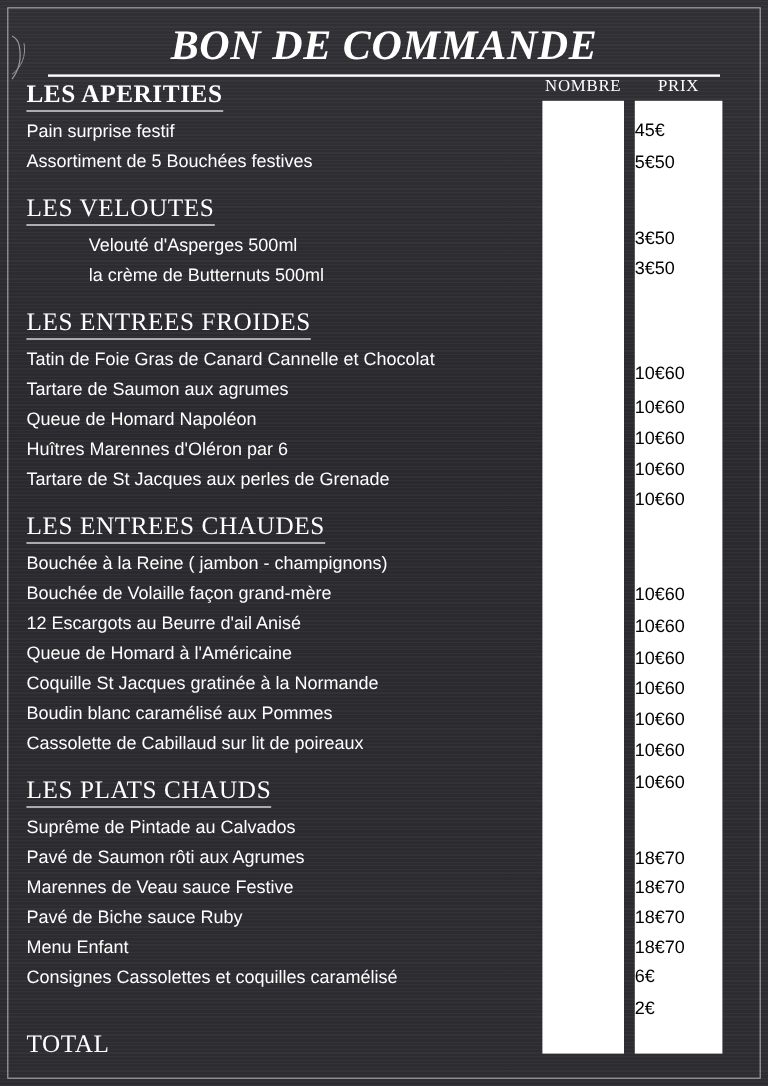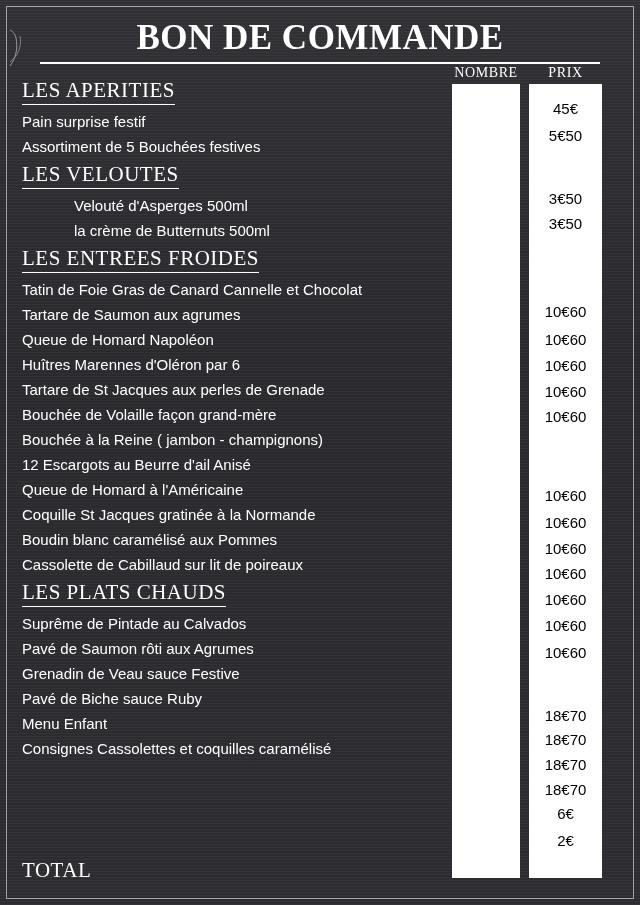--- a/index.html
+++ b/index.html
@@ -45,20 +45,21 @@
     width: 640px;
     text-align: center;
     font-family: "Liberation Serif", serif;
     font-weight: bold;
     font-size: 35px;
     letter-spacing: 0.5px;
     border-bottom: 2px solid #ffffff;
     padding-bottom: 4px;
     width: 560px;
     margin-left: 40px;
+    font-style: italic;
   }
 
   
   .col-nombre {
     position: absolute;
     left: 452px;
     top: 84px;
     width: 68px;
     height: 794px;
     background: #ffffff;
@@ -92,36 +93,35 @@
 
   .section-title {
     font-family: "Liberation Serif", serif;
     font-size: 21px;
     letter-spacing: 0.5px;
     border-bottom: 1px solid #ffffff;
     display: inline-block;
     padding-bottom: 1px;
     margin: 0;
   }
-  .section-title-wrap { margin-top: 3px; margin-bottom: 4px; }
-  .section-title-wrap.first { margin-top: 16px; }
+  .section-title-wrap { margin-top: 14px; margin-bottom: 4px; }
+  .section-title-wrap.first { margin-top: 4px; font-weight: bold; }
 
   .item {
     font-size: 15px;
     line-height: 25px;
     white-space: nowrap;
   }
   .item.indent { padding-left: 4px; margin-left: 48px; }
 
   
   .price {
     position: absolute;
     left: 529px;
     width: 73px;
-    text-align: center;
     color: #000000;
     font-size: 15px;
     font-family: "Liberation Sans", sans-serif;
   }
 
   .total {
     position: absolute;
     left: 22px;
     bottom: 22px;
     font-family: "Liberation Serif", serif;
@@ -174,34 +174,37 @@
 
     <div class="section-title-wrap">
       <div class="section-title">LES ENTREES FROIDES</div>
     </div>
     <div class="item">Tatin de Foie Gras de Canard Cannelle et Chocolat</div>
     <div class="item">Tartare de Saumon aux agrumes</div>
     <div class="item">Queue de Homard Napoléon</div>
     <div class="item">Huîtres Marennes d'Oléron par 6</div>
     <div class="item">Tartare de St Jacques aux perles de Grenade</div>
 
+    <div class="section-title-wrap">
+      <div class="section-title">LES ENTREES CHAUDES</div>
+    </div>
+    <div class="item">Bouchée à la Reine ( jambon - champignons)</div>
     <div class="item">Bouchée de Volaille façon grand-mère</div>
-    <div class="item">Bouchée à la Reine ( jambon - champignons)</div>
     <div class="item">12 Escargots au Beurre d'ail Anisé</div>
     <div class="item">Queue de Homard à l'Américaine</div>
     <div class="item">Coquille St Jacques gratinée à la Normande</div>
     <div class="item">Boudin blanc caramélisé aux Pommes</div>
     <div class="item">Cassolette de Cabillaud sur lit de poireaux</div>
 
     <div class="section-title-wrap">
       <div class="section-title">LES PLATS CHAUDS</div>
     </div>
     <div class="item">Suprême de Pintade au Calvados</div>
     <div class="item">Pavé de Saumon rôti aux Agrumes</div>
-    <div class="item">Grenadin de Veau sauce Festive</div>
+    <div class="item">Marennes de Veau sauce Festive</div>
     <div class="item">Pavé de Biche sauce Ruby</div>
     <div class="item">Menu Enfant</div>
     <div class="item">Consignes Cassolettes et coquilles caramélisé</div>
 
   </div>
 
   <div id="price-layer">
       <div class="price" style="top: 100px;">45€</div>
       <div class="price" style="top: 127px;">5€50</div>
       <div class="price" style="top: 190px;">3€50</div>

